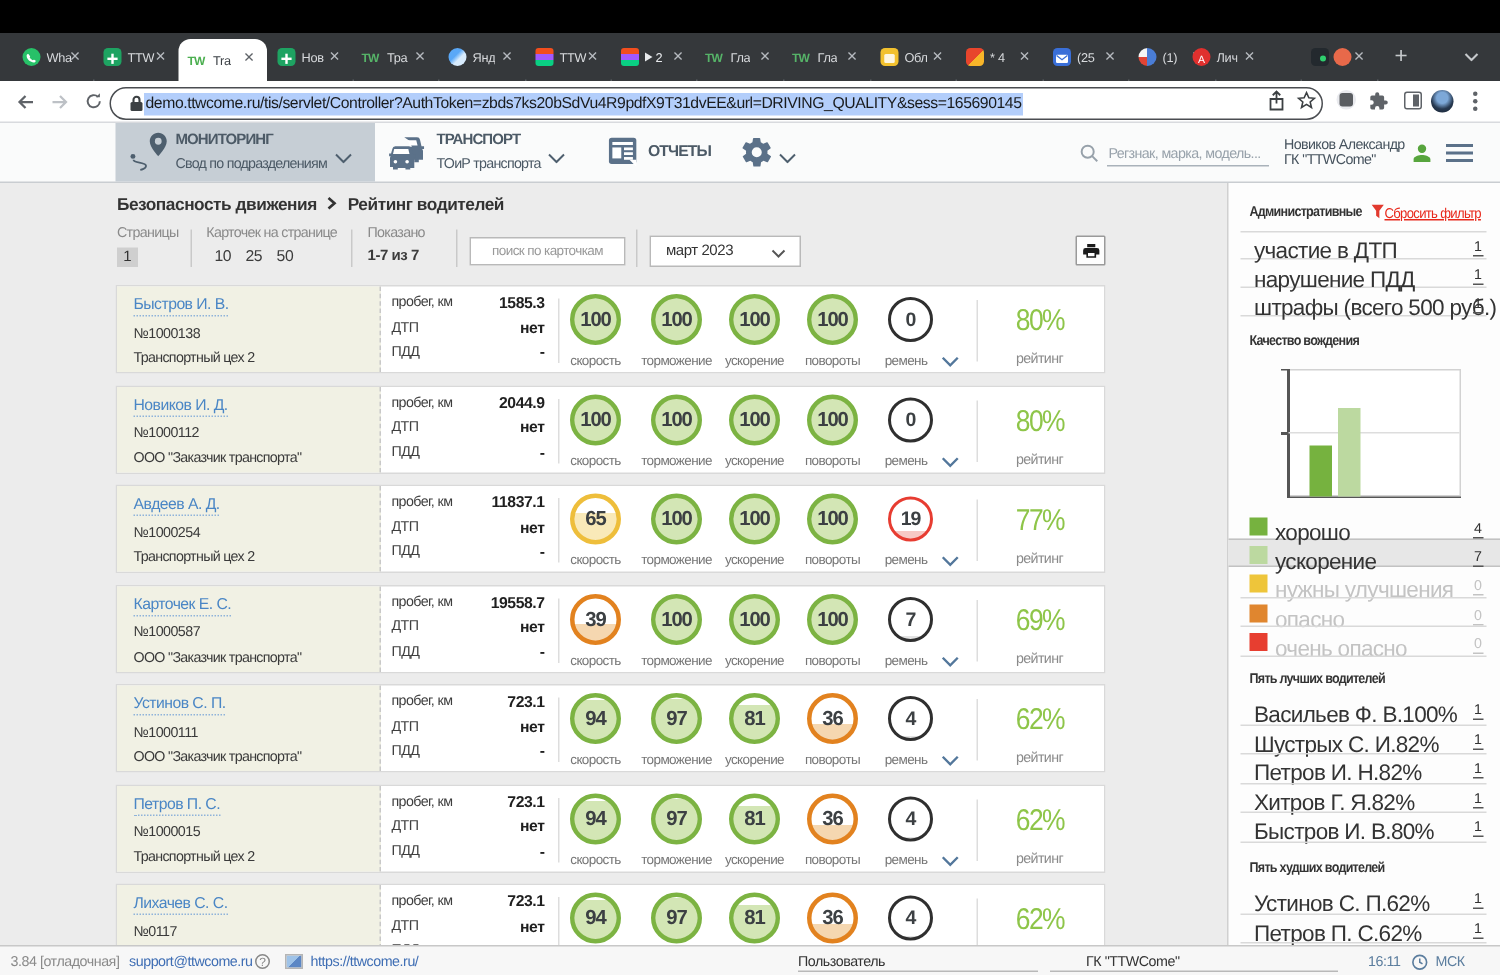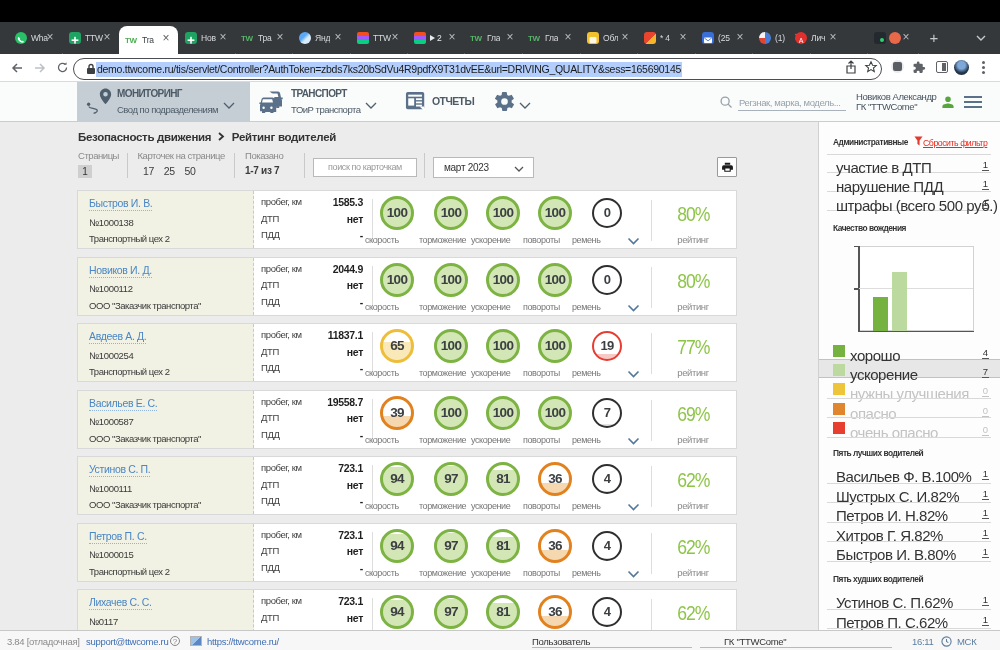--- a/index.html
+++ b/index.html
@@ -45,21 +45,21 @@
 .nm{position:absolute;left:11px;top:6px;font-size:10.5px;color:#4a86c5;letter-spacing:-0.35px;border-bottom:1px dotted #8fb3d9;padding-bottom:1px}
 .no{position:absolute;left:11px;top:25.5px;font-size:9.5px;color:#3a3a3a;letter-spacing:-0.35px}
 .org{position:absolute;left:11px;top:42px;font-size:9.5px;color:#3a3a3a;letter-spacing:-0.45px}
 .mr{position:absolute;left:183px;width:102px;font-size:9.5px;color:#3f3f3f;letter-spacing:-0.4px}
 .mr b{position:absolute;right:0;top:0;font-size:10.5px;color:#1f1f1f;letter-spacing:-0.3px}
 .cd1{position:absolute;left:294px;top:8px;width:1px;height:43px;background:#ddd}
 .cd2{position:absolute;left:573px;top:9px;width:1px;height:41px;background:#ddd}
 .c{position:absolute;top:5px;width:34px;height:34px;border-radius:50%;border:3px solid #000;font-size:13.5px;font-weight:600;color:#3c4043;letter-spacing:-0.7px;text-align:center;line-height:28px}
 .c.sm{top:7px;width:30px;height:30px;border-width:2.5px;line-height:25px;font-size:13px}
 .g{border-color:#7cb342}.y{border-color:#eebe3b}.o{border-color:#e2821f}.r{border-color:#e73c31}.k{border-color:#2f2f2f}
-.clb{position:absolute;top:44px;width:64px;font-size:9px;font-style:normal;color:#767676;letter-spacing:-0.4px;}
+.clb{position:absolute;top:44px;width:64px;font-size:9px;font-style:normal;color:#767676;letter-spacing:-0.4px;text-align:center}
 .rt{position:absolute;left:581px;top:12px;width:68px;text-align:center;font-size:20px;letter-spacing:-1.2px;color:#8ec549}
 .rv{display:inline-block;transform:scaleX(0.88)}
 .rt i{position:absolute;left:0;top:31px;width:68px;font-size:9.5px;font-style:normal;color:#8a8a8a;letter-spacing:-0.4px;text-align:center}
 .chev{position:absolute;left:549px;top:46px}
 
 #side{position:absolute;left:818px;top:122px;width:182px;height:508px;background:#fdfdfd;border-left:1px solid #d0d0d0}
 .sh{position:absolute;left:14px;font-size:9.5px;font-weight:bold;color:#333;letter-spacing:-0.55px;transform:scaleX(0.88);transform-origin:0 50%}
 .srow{position:absolute;left:17px;font-size:15px;color:#333;letter-spacing:-0.45px}
 .sn{position:absolute;right:11px;font-size:9.5px;color:#333;border-bottom:1px solid #555;padding:0 1px}
 .shr{position:absolute;left:8px;width:164px;height:1px;background:#d9d9d9}
@@ -281,21 +281,21 @@
 </div>
 
 <div id="content">
 <div id="crumbs">Безопасность движения&nbsp; <svg width="7" height="9" viewBox="0 0 7 9" style="margin:0 1px">
         <path d="M1 1l4 3.5L1 8" stroke="#333" stroke-width="1.8" fill="none"></path>
       </svg>&nbsp; Рейтинг водителей</div>
 <div class="glbl" style="left:78px;top:150px">Страницы</div>
 <div id="pgbox">1</div>
 <div class="vdiv" style="left:126.5px"></div>
 <div class="glbl" style="left:137.5px;top:150px">Карточек на странице</div>
-<div class="gval" style="left:143px;top:165px;word-spacing:7px">17 25 50</div>
+<div class="gval" style="left:143px;top:165px;word-spacing:7px">10 25 50</div>
 <div class="vdiv" style="left:233.5px"></div>
 <div class="glbl" style="left:245px;top:150px">Показано</div>
 <div class="gval" style="left:245px;top:165px;font-weight:bold;font-size:10px">1-7 из 7</div>
 <div class="vdiv" style="left:303.5px"></div>
 <div id="srch">поиск по карточкам</div>
 <div class="vdiv" style="left:424px"></div>
 <div id="mon">март 2023<svg style="position:absolute;right:9px;top:8px" width="10" height="6" viewBox="0 0 10 6">
         <path d="M1 1l4 4 4-4" stroke="#555" stroke-width="1.3" fill="none"></path>
       </svg></div>
 <div id="prn">
@@ -376,21 +376,21 @@
       <div class="c sm r" style="left:514px;background:linear-gradient(to top,#f7c9c5 19%,#fff 19%)">19</div>
       <i class="clb" style="left:494px">ремень</i>
       <svg class="chev" width="13" height="8" viewBox="0 0 13 8">
         <path d="M1.5 1.5l5 5 5-5" stroke="#53779b" stroke-width="1.6" fill="none"></path>
       </svg>
       <div class="cd2"></div>
       <div class="rt"><span class="rv">77%</span><i>рейтинг</i></div>
     </div>
     <div class="card" style="top:389.5px">
       <div class="cl">
-        <span class="nm">Васильев Е. С.</span>
+        <span class="nm">Карточек Е. С.</span>
         <span class="no">№1000587</span>
         <span class="org">ООО "Заказчик транспорта"</span>
       </div>
       <div class="mr" style="top:5px">пробег, км<b>19558.7</b></div>
       <div class="mr" style="top:21.5px">ДТП<b>нет</b></div>
       <div class="mr" style="top:38px">ПДД<b>-</b></div>
       <div class="cd1"></div>
       <div class="c o" style="left:302px;background:linear-gradient(to top,#f5d7b0 39%,#fff 39%)">39</div>
       <i class="clb" style="left:287px">скорость</i>
       <div class="c g" style="left:356px;background:linear-gradient(to top,#d3e6b5 100%,#fff 100%)">100</div>

